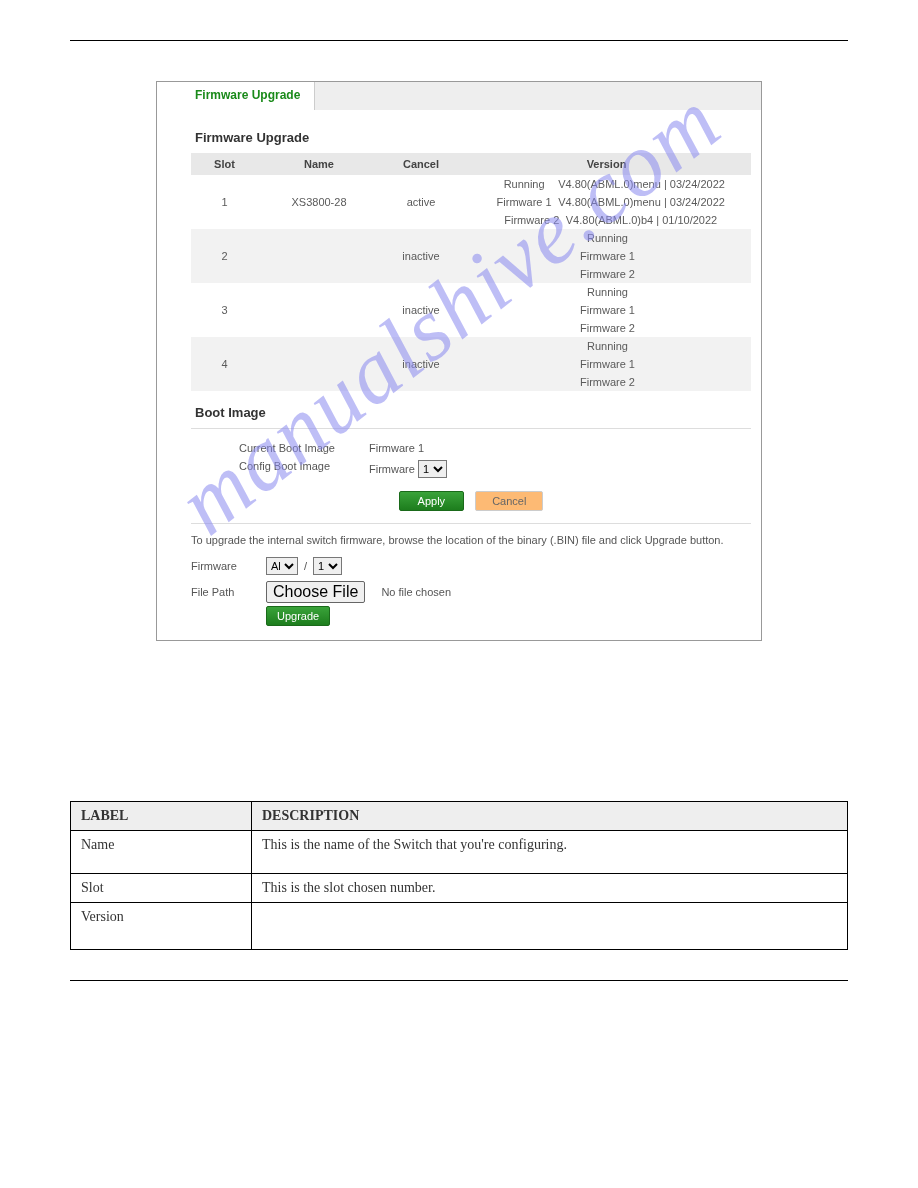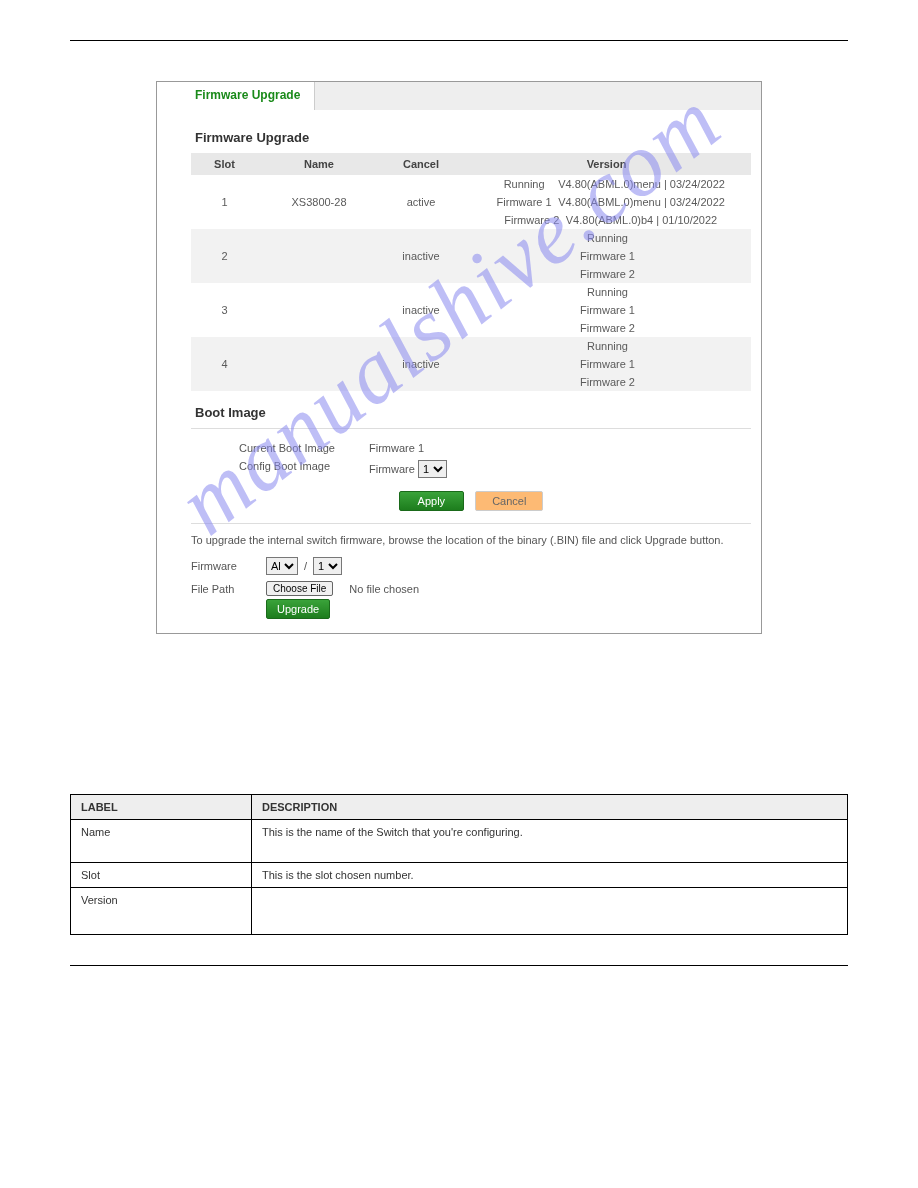--- a/index.html
+++ b/index.html
@@ -114,37 +114,38 @@
     font-size: 11px;
     color: #555;
     margin: 6px 0 8px 0;
   }
   .form-row { display: flex; align-items: center; padding: 3px 0; font-size: 11px; color:#555;}
   .form-label { width: 75px; }
   .choose-file {
     border: 1px solid #666;
     background: #f0f0f0;
     padding: 1px 6px;
-    font-size: 10px;
+    font-size: 16px;
     border-radius: 2px;
   }
   .btn-upgrade {
     background: linear-gradient(#3aa33a,#1d7d1d);
     color: #fff;
     border: 1px solid #1a6a1a;
     padding: 3px 10px;
     font-size: 11px;
     border-radius: 2px;
     margin-top: 0;
   }
   .desc-table {
     width: 100%;
     border-collapse: collapse;
-    font-size: 11px;
+    font-size: 14px;
     margin-top: 10px;
+    font-family: Liberation Serif, serif;
   }
   .desc-table th, .desc-table td {
     border: 1px solid #000;
     padding: 6px 10px;
     text-align: left;
     vertical-align: top;
   }
   .desc-table th {
     background: #eee;
   }

